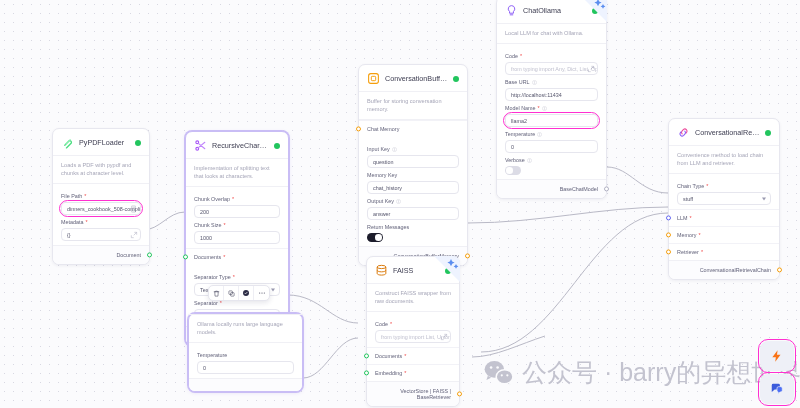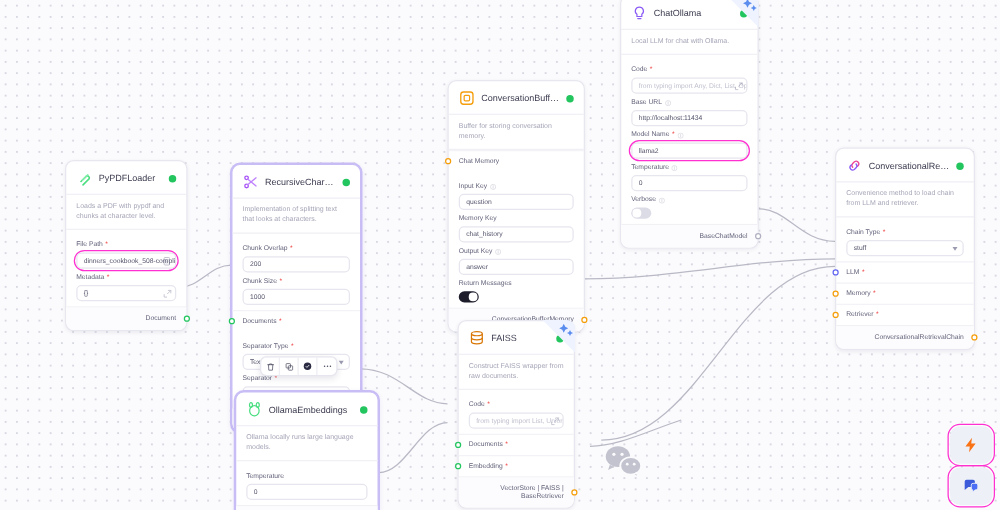--- a/index.html
+++ b/index.html
@@ -293,29 +293,20 @@
     <div>
       <svg width="8" height="8" viewBox="0 0 24 24">
         <circle cx="5" cy="12" r="1.8" fill="#4a4a60"></circle>
           <circle cx="12" cy="12" r="1.8" fill="#4a4a60"></circle>
           <circle cx="19" cy="12" r="1.8" fill="#4a4a60"></circle>
       </svg>
     </div>
   </div>
 
   <div class="node sel" style="left:188px; top:313px; width:115px;">
-    <div class="nhead">
-      <svg class="nicon" viewBox="0 0 24 24">
-        <ellipse cx="12" cy="14" rx="7" ry="7.5" fill="none" stroke="#4ade80" stroke-width="1.8"></ellipse>
-        <ellipse cx="7" cy="5.5" rx="2.2" ry="3.5" fill="none" stroke="#4ade80" stroke-width="1.8"></ellipse>
-        <ellipse cx="17" cy="5.5" rx="2.2" ry="3.5" fill="none" stroke="#4ade80" stroke-width="1.8"></ellipse>
-      </svg>
-      <span class="ntitle">OllamaEmbeddings</span>
-      <span class="status-dot"></span>
-    </div>
     <div class="ndesc">Ollama locally runs large language models.</div>
     <div class="nbody">
       <div class="flabel">Temperature</div>
       <div class="finput">0</div>
     </div>
     <div class="footrow">
       
       
     </div>
   </div>
@@ -526,20 +517,21 @@
     <svg width="30" height="26" viewBox="0 0 32 28">
       <ellipse cx="11" cy="10" rx="10.5" ry="9" fill="#c3c3cf"></ellipse>
       <path d="M4 17l-1.5 4.5L7.5 19Z" fill="#c3c3cf"></path>
       <ellipse cx="22" cy="18" rx="9" ry="7.6" fill="#c3c3cf" stroke="#fbfbfd" stroke-width="1.6"></ellipse>
       <path d="M27 24l1.4 3.6-4-2Z" fill="#c3c3cf" stroke="#fbfbfd" stroke-width="1.2"></path>
       <circle cx="7.5" cy="8" r="1.4" fill="#fbfbfd"></circle>
         <circle cx="14.5" cy="8" r="1.4" fill="#fbfbfd"></circle>
       <circle cx="19" cy="16.5" r="1.2" fill="#fbfbfd"></circle>
         <circle cx="25" cy="16.5" r="1.2" fill="#fbfbfd"></circle>
     </svg>
+    <span>公众号 · barry的异想世界</span>
   </div>
 
   <div class="fab top">
     <svg width="14" height="14" viewBox="0 0 24 24">
       <path d="M13 2 4 14h6l-1 8 9-12h-6l1-8Z" fill="#f97316"></path>
     </svg>
   </div>
   <div class="fab bot">
     <svg width="14" height="14" viewBox="0 0 24 24">
       <path d="M3 5.5A2.5 2.5 0 0 1 5.5 3h9A2.5 2.5 0 0 1 17 5.5v5A2.5 2.5 0 0 1 14.5 13H8l-5 4V5.5Z" fill="#3b5bdb"></path>

